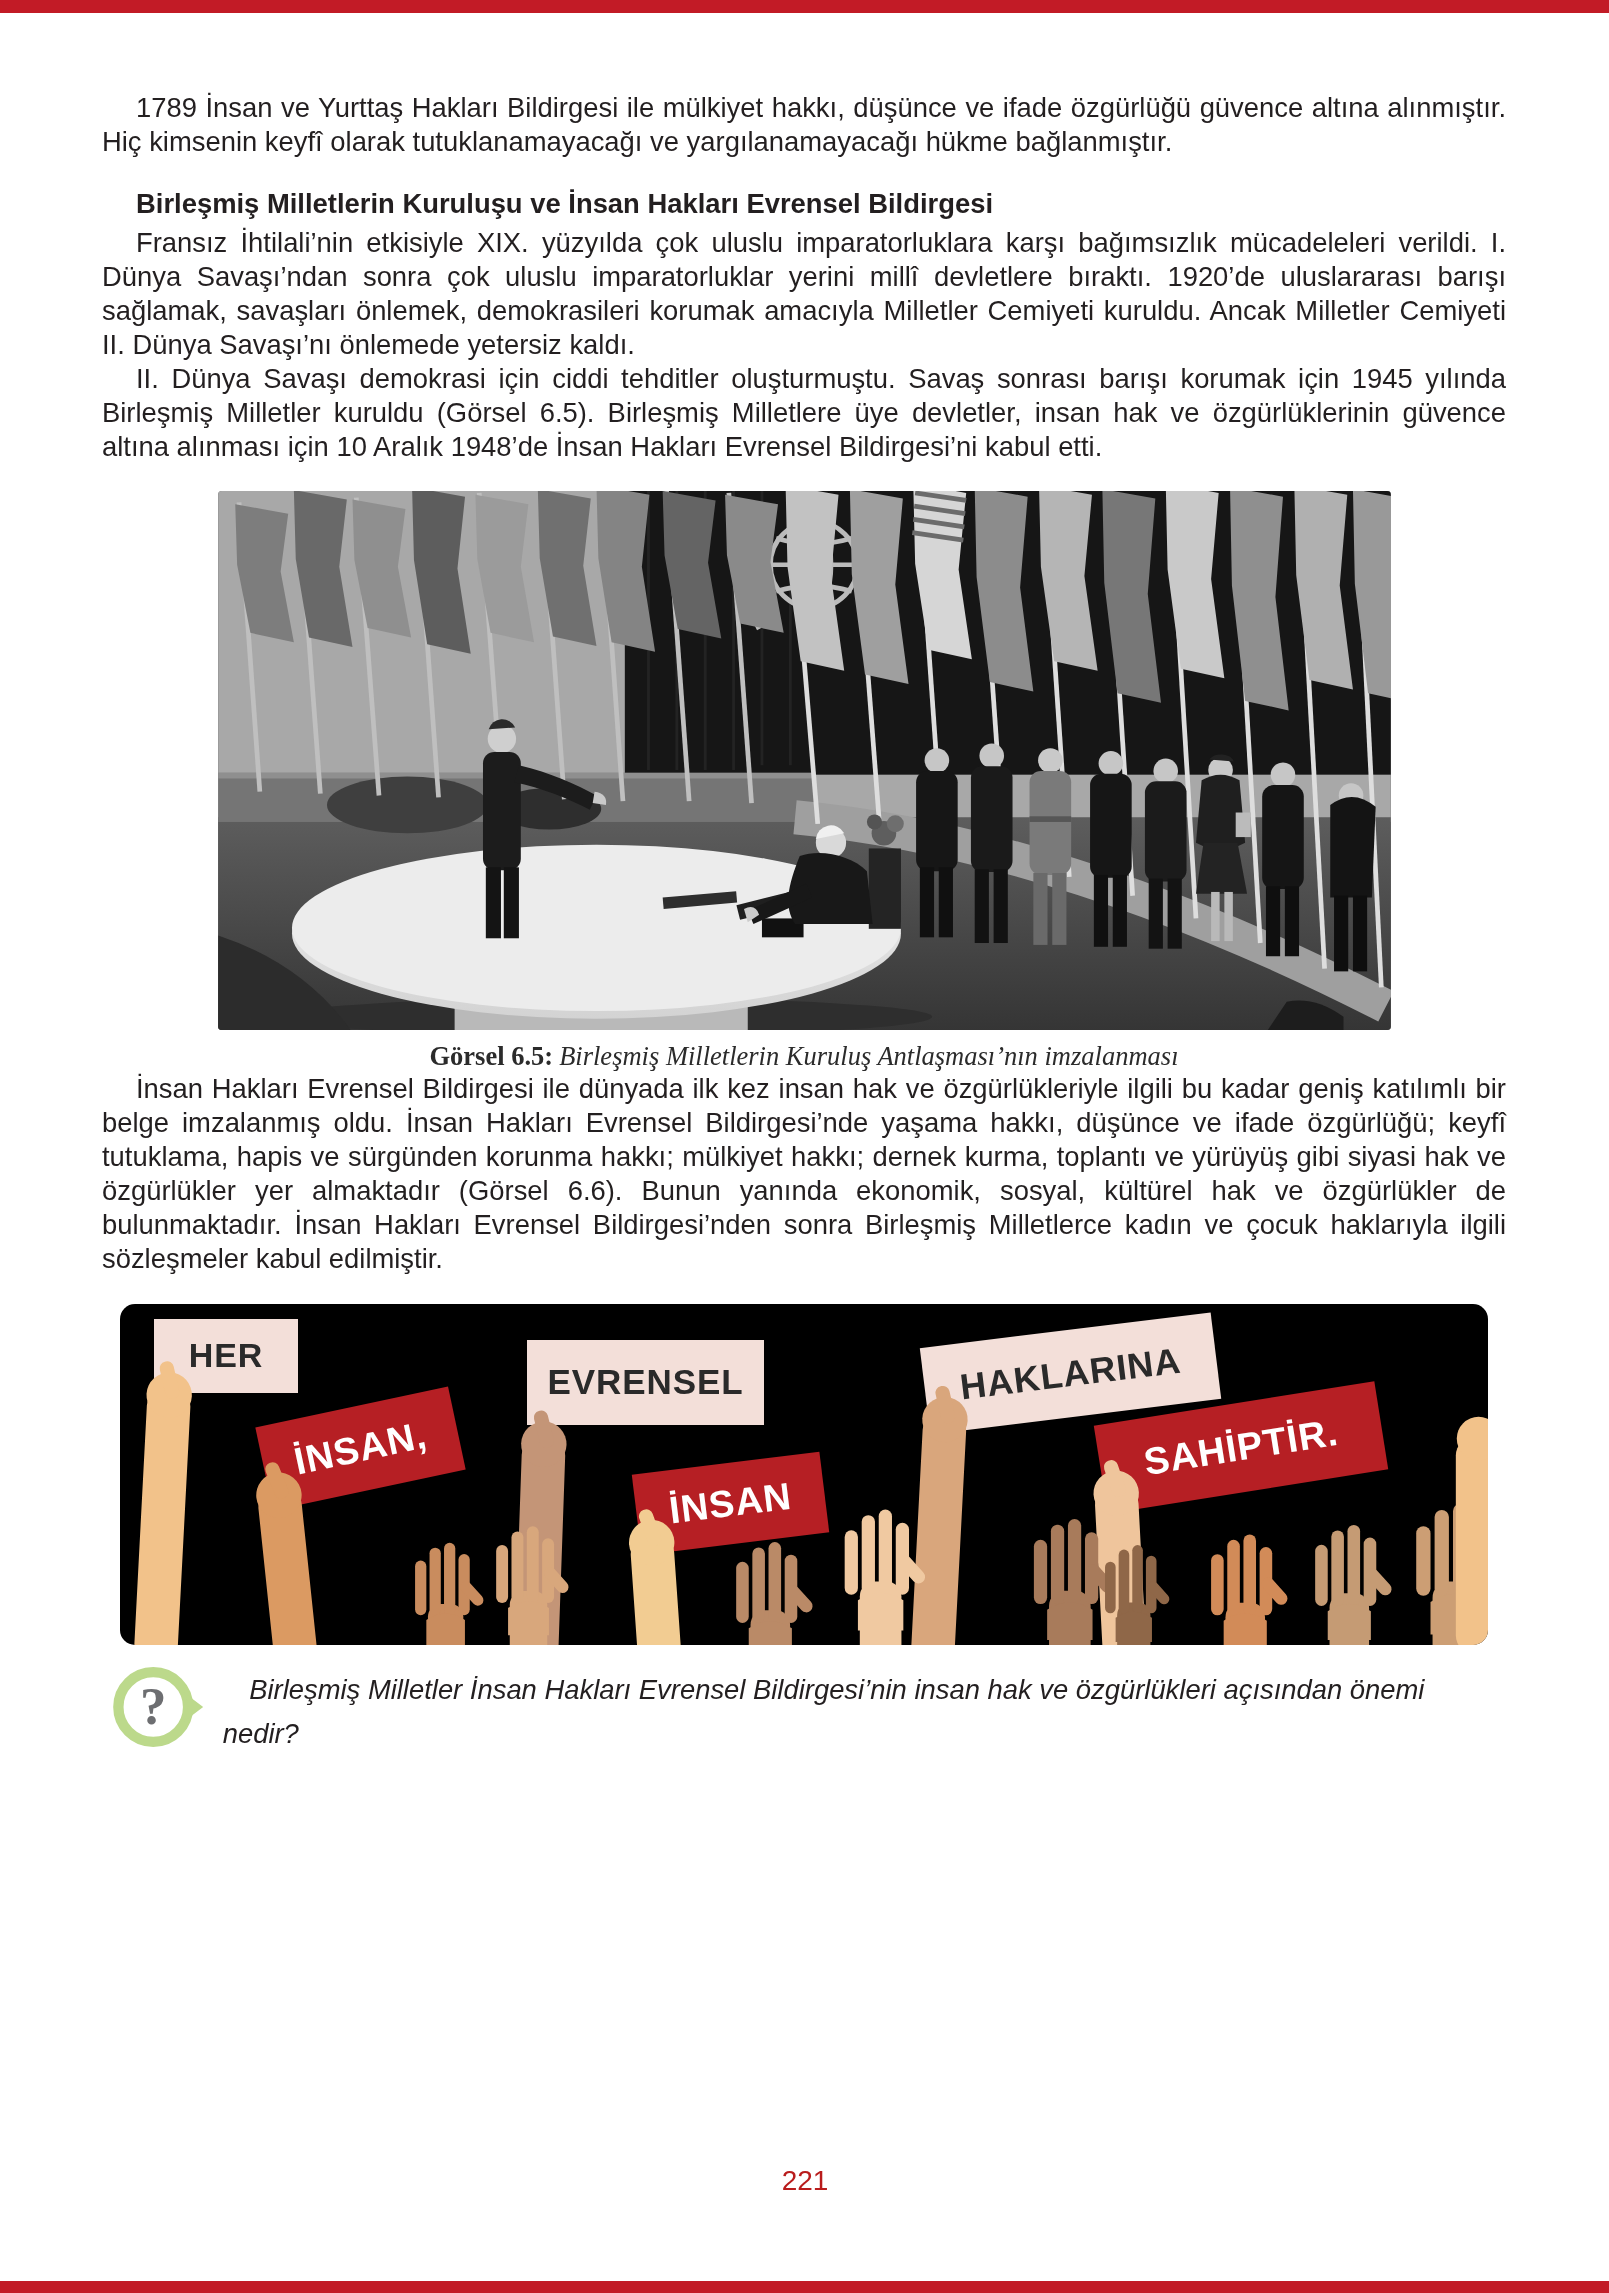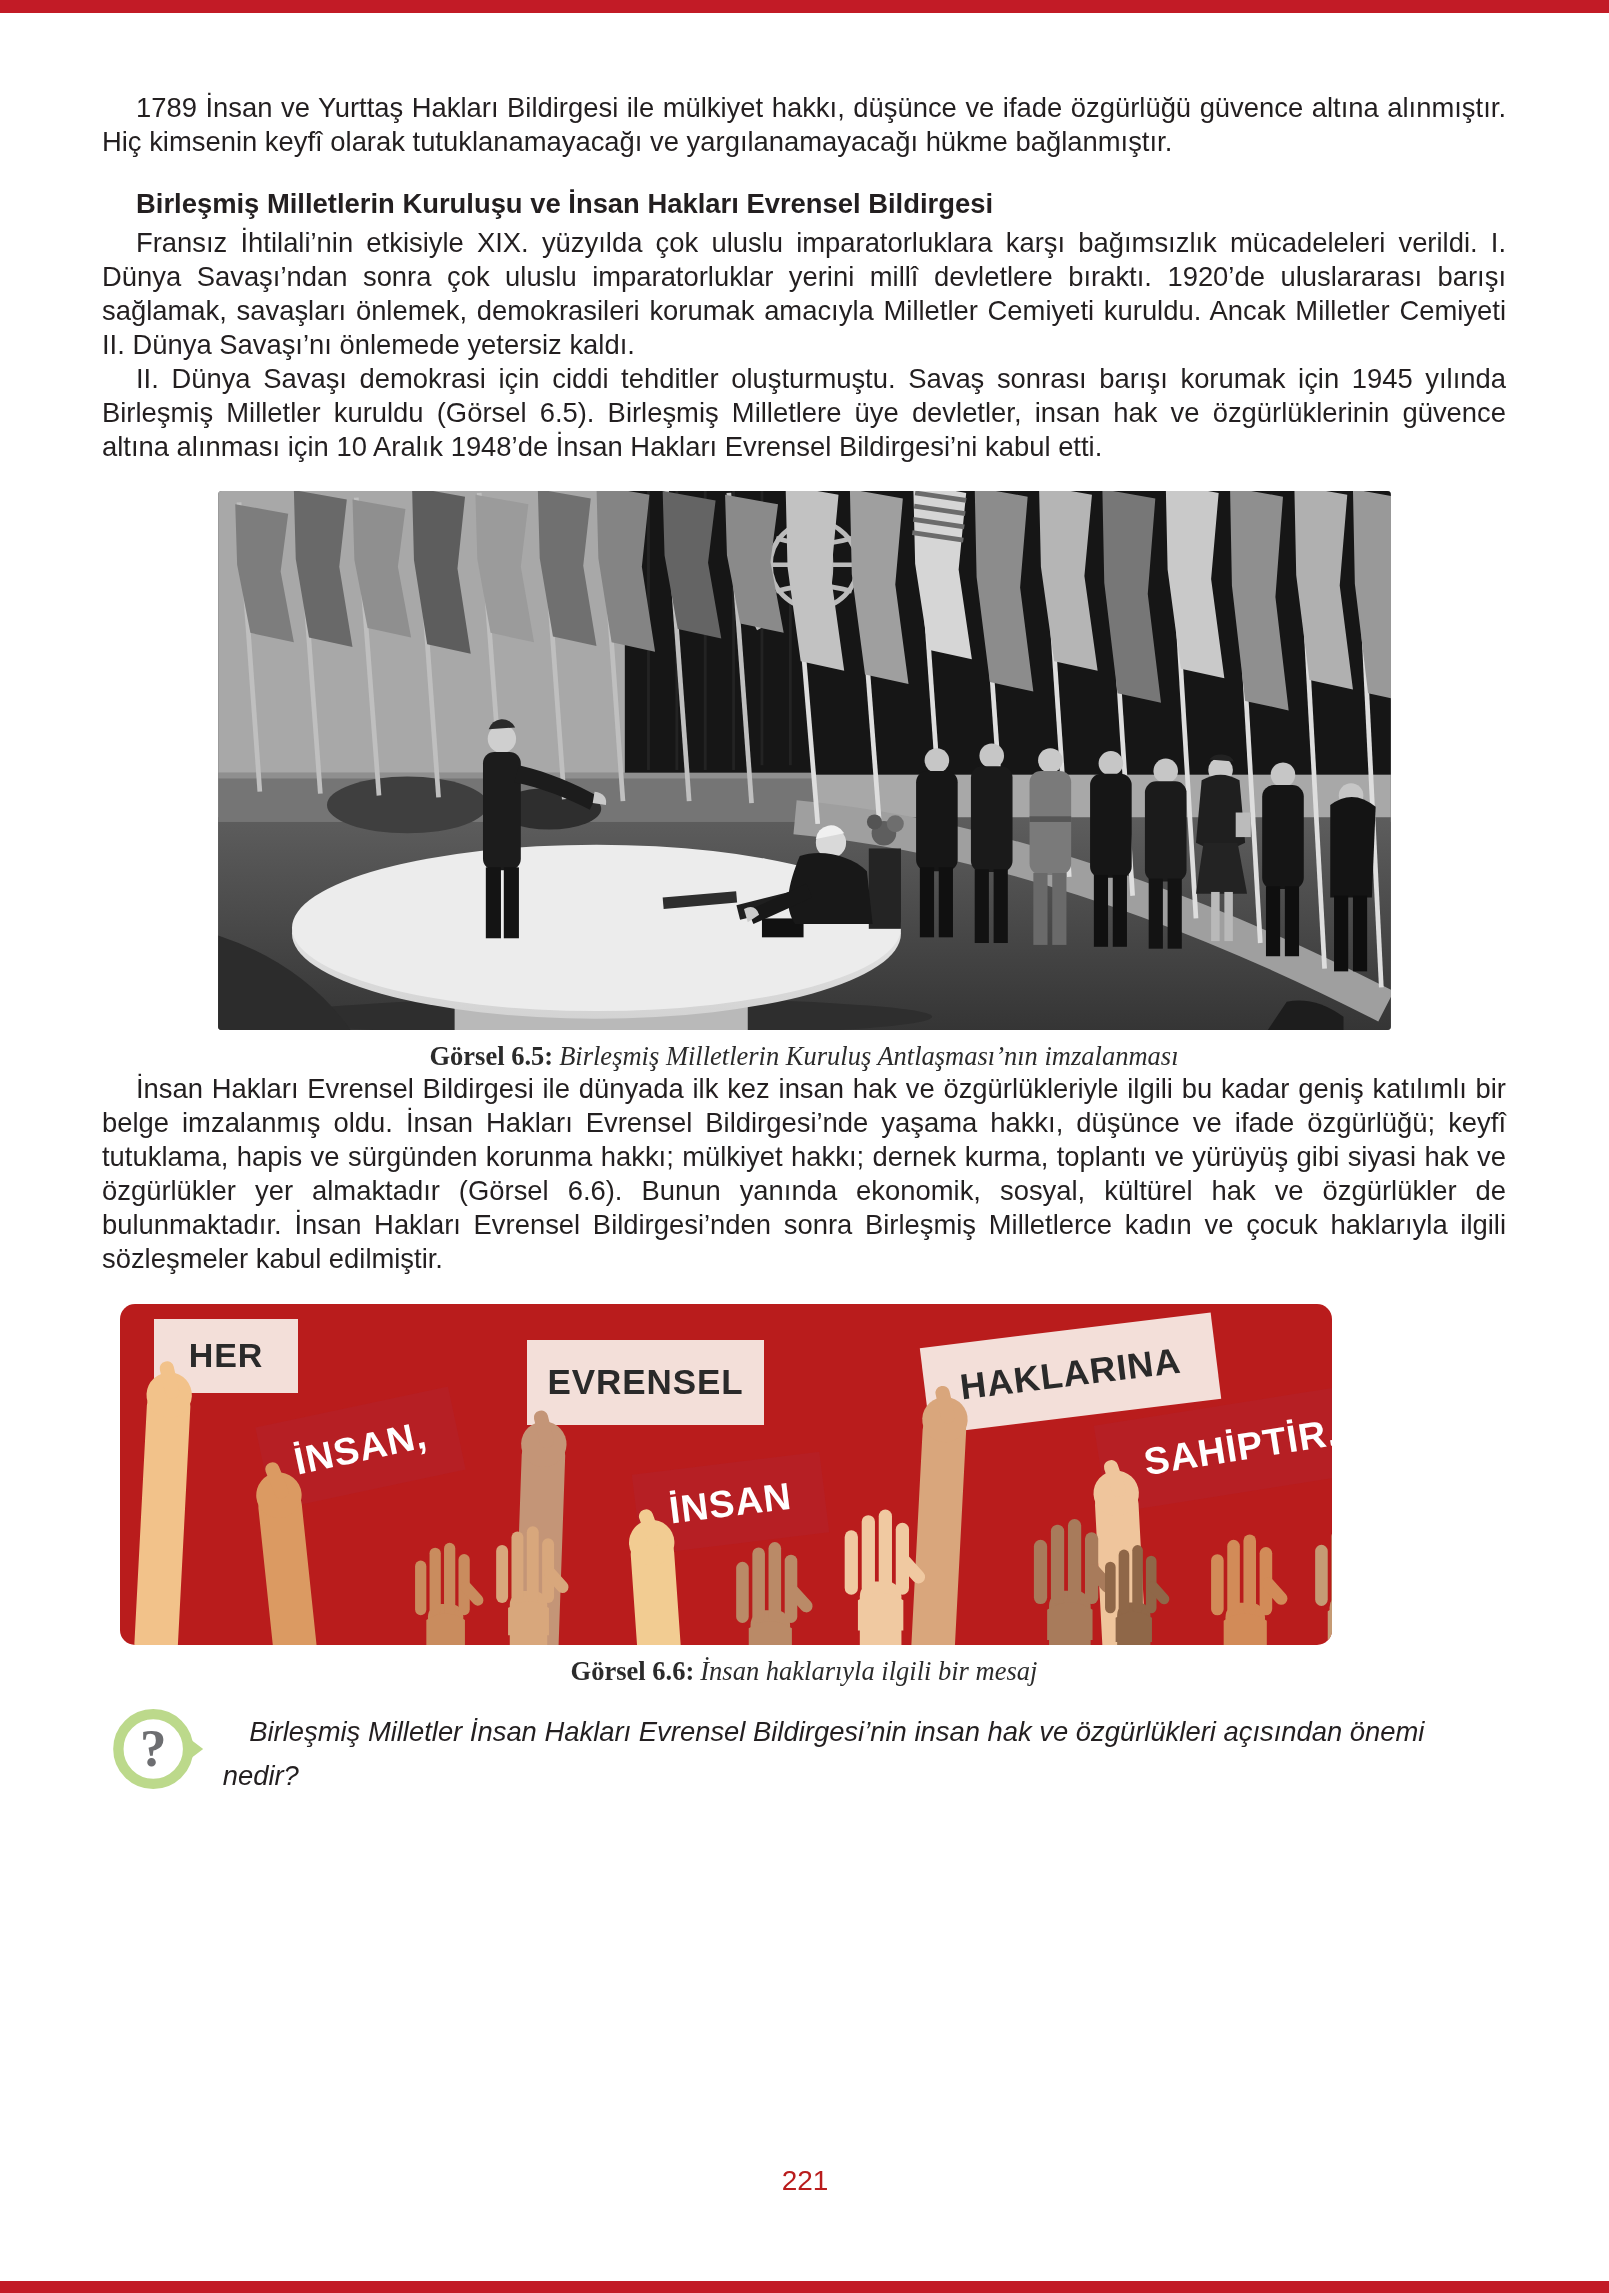--- a/index.html
+++ b/index.html
@@ -17,22 +17,22 @@
   .photo-fig{width:1173px;margin:26.5px auto 0 auto;}
   .photo-frame{width:1173px;height:539px;border-radius:3.8px;overflow:hidden;background:#6e6e6e;}
   .photo-frame svg{display:block;}
 
   figcaption{margin-top:11.4px;text-align:center;font-family:"Liberation Serif",serif;
              font-size:26.5px;color:#2b2b2b;}
   .cap-label{font-weight:bold;}
   .cap-text{font-style:italic;margin-left:6px;}
 
   .illus-fig{width:1368px;margin:28px auto 0 auto;}
-  .illus-frame{position:relative;width:1212px;height:341px;border-radius:15px;overflow:hidden;
-               background:#b91c1c;}
+  .illus-frame{position:relative;width:1368px;height:341px;border-radius:15px;overflow:hidden;
+               background:#000000;}
   .illus-frame svg.hands{position:absolute;left:0;top:0;z-index:3;pointer-events:none;}
   .sign{position:absolute;z-index:2;display:flex;align-items:center;justify-content:center;
         font-weight:bold;letter-spacing:0.9px;}
   .sign.light{background:#f3dfd9;color:#2a2a2a;}
   .sign.red{background:#b61f24;color:#ffffff;}
   .sign.s1{left:34px;top:15px;width:144px;height:74px;font-size:34px;}
   .sign.s2{left:142px;top:102px;width:197px;height:85px;font-size:38px;transform:rotate(-12deg);}
   .sign.s3{left:407px;top:36px;width:237px;height:85px;font-size:35px;}
   .sign.s4{left:516px;top:159px;width:189px;height:81px;font-size:38px;transform:rotate(-7deg);}
   .sign.s5{left:804px;top:26.5px;width:293px;height:87px;font-size:36px;transform:rotate(-7deg);}
@@ -295,23 +295,20 @@
           <use href="#oh" transform="translate(752,205)" fill="#f0c9a1"></use>
           <use href="#oh" transform="translate(952,215)" fill="#a87b5b"></use>
           <use href="#oh" transform="translate(1030,245) scale(0.8)" fill="#8f6748"></use>
           <use href="#oh" transform="translate(1140,232) scale(0.95)" fill="#d28b58"></use>
           <use href="#oh" transform="translate(1250,222) scale(0.95)" fill="#c59b74"></use>
           <use href="#oh" transform="translate(1355,198) scale(1.08)" fill="#cc9e74"></use>
           <rect x="1412" y="140" width="48" height="230" rx="20" fill="#f2c28a"></rect>
           <circle cx="1436" cy="142" r="23" fill="#f2c28a"></circle>
         </svg>
       </div>
-      <figcaption>
-        <span class="cap-label">Görsel 6.6:</span><span class="cap-text">İnsan haklarıyla ilgili bir mesaj</span>
-      </figcaption>
     </figure>
 
     <div class="question">
       <div class="q-icon">
         <svg width="98" height="98" viewBox="0 0 104 104">
           <circle cx="48" cy="52" r="37" fill="none" stroke="#bcd98b" stroke-width="11"></circle>
           <path d="M80,36 L101,52 L80,68 Q90,52 80,36 Z" fill="#bcd98b"></path>
         </svg>
         <div class="q-glyph">?</div>
       </div>

